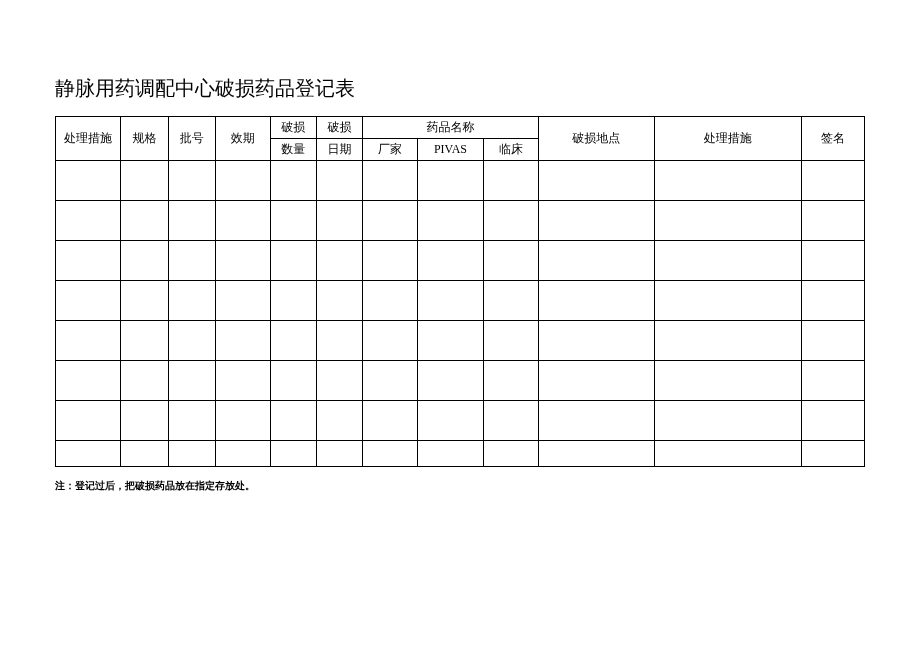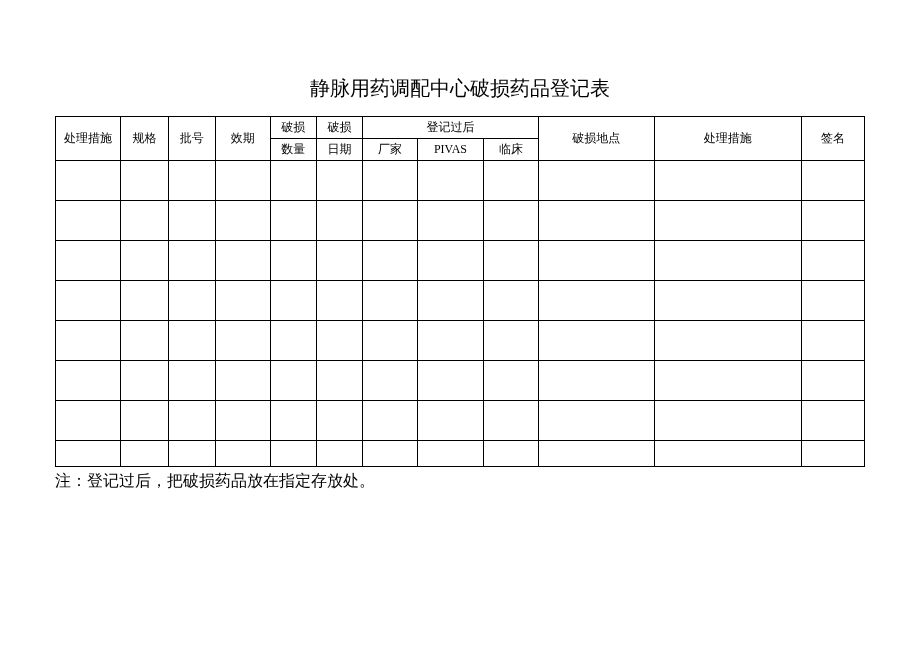--- a/index.html
+++ b/index.html
@@ -8,21 +8,21 @@
       box-sizing: border-box;
     }
     body {
       background: #ffffff;
       font-family: "SimSun", "宋体", serif;
       width: 920px;
       height: 651px;
       padding: 75px 55px 0 55px;
     }
     .title {
-      text-align: center;
+      text-align: left;
       font-size: 20px;
       font-weight: normal;
       margin-bottom: 14px;
       font-family: "SimSun", "宋体", serif;
     }
     table {
       border-collapse: collapse;
       width: 100%;
       table-layout: fixed;
     }
@@ -42,23 +42,24 @@
       height: 20px;
       margin-left: 48px;
     }
     .data-row td {
       height: 40px;
     }
     .short-row td {
       height: 26px;
     }
     .footnote {
-      font-size: 16px;
-      margin-top: 4px;
-      font-family: "SimSun", "宋体", serif;
+      font-size: 10px;
+      margin-top: 12px;
+      font-family: "SimSun", "宋体", serif;
+      font-weight: bold;
     }
     .col-name { width: 62px; }
     .col-spec { width: 45px; }
     .col-batch { width: 45px; }
     .col-expiry { width: 52px; }
     .col-qty { width: 44px; }
     .col-date { width: 44px; }
     .col-loc1 { width: 52px; }
     .col-loc2 { width: 63px; }
     .col-loc3 { width: 52px; }
@@ -87,21 +88,21 @@
     <col class="col-sign">
   </colgroup>
   <thead>
     <tr class="header-row-1">
       <th rowspan="2">处理措施</th>
       <th rowspan="2">规格</th>
       <th rowspan="2">批号</th>
       <th rowspan="2">效期</th>
       <th>破损</th>
       <th>破损</th>
-      <th colspan="3">登记过后</th>
+      <th colspan="3">药品名称</th>
       <th rowspan="2">破损地点</th>
       <th rowspan="2">处理措施</th>
       <th rowspan="2">签名</th>
     </tr>
     <tr class="header-row-2">
       <th>数量</th>
       <th>日期</th>
       <th>厂家</th>
       <th>PIVAS</th>
       <th>临床</th>

